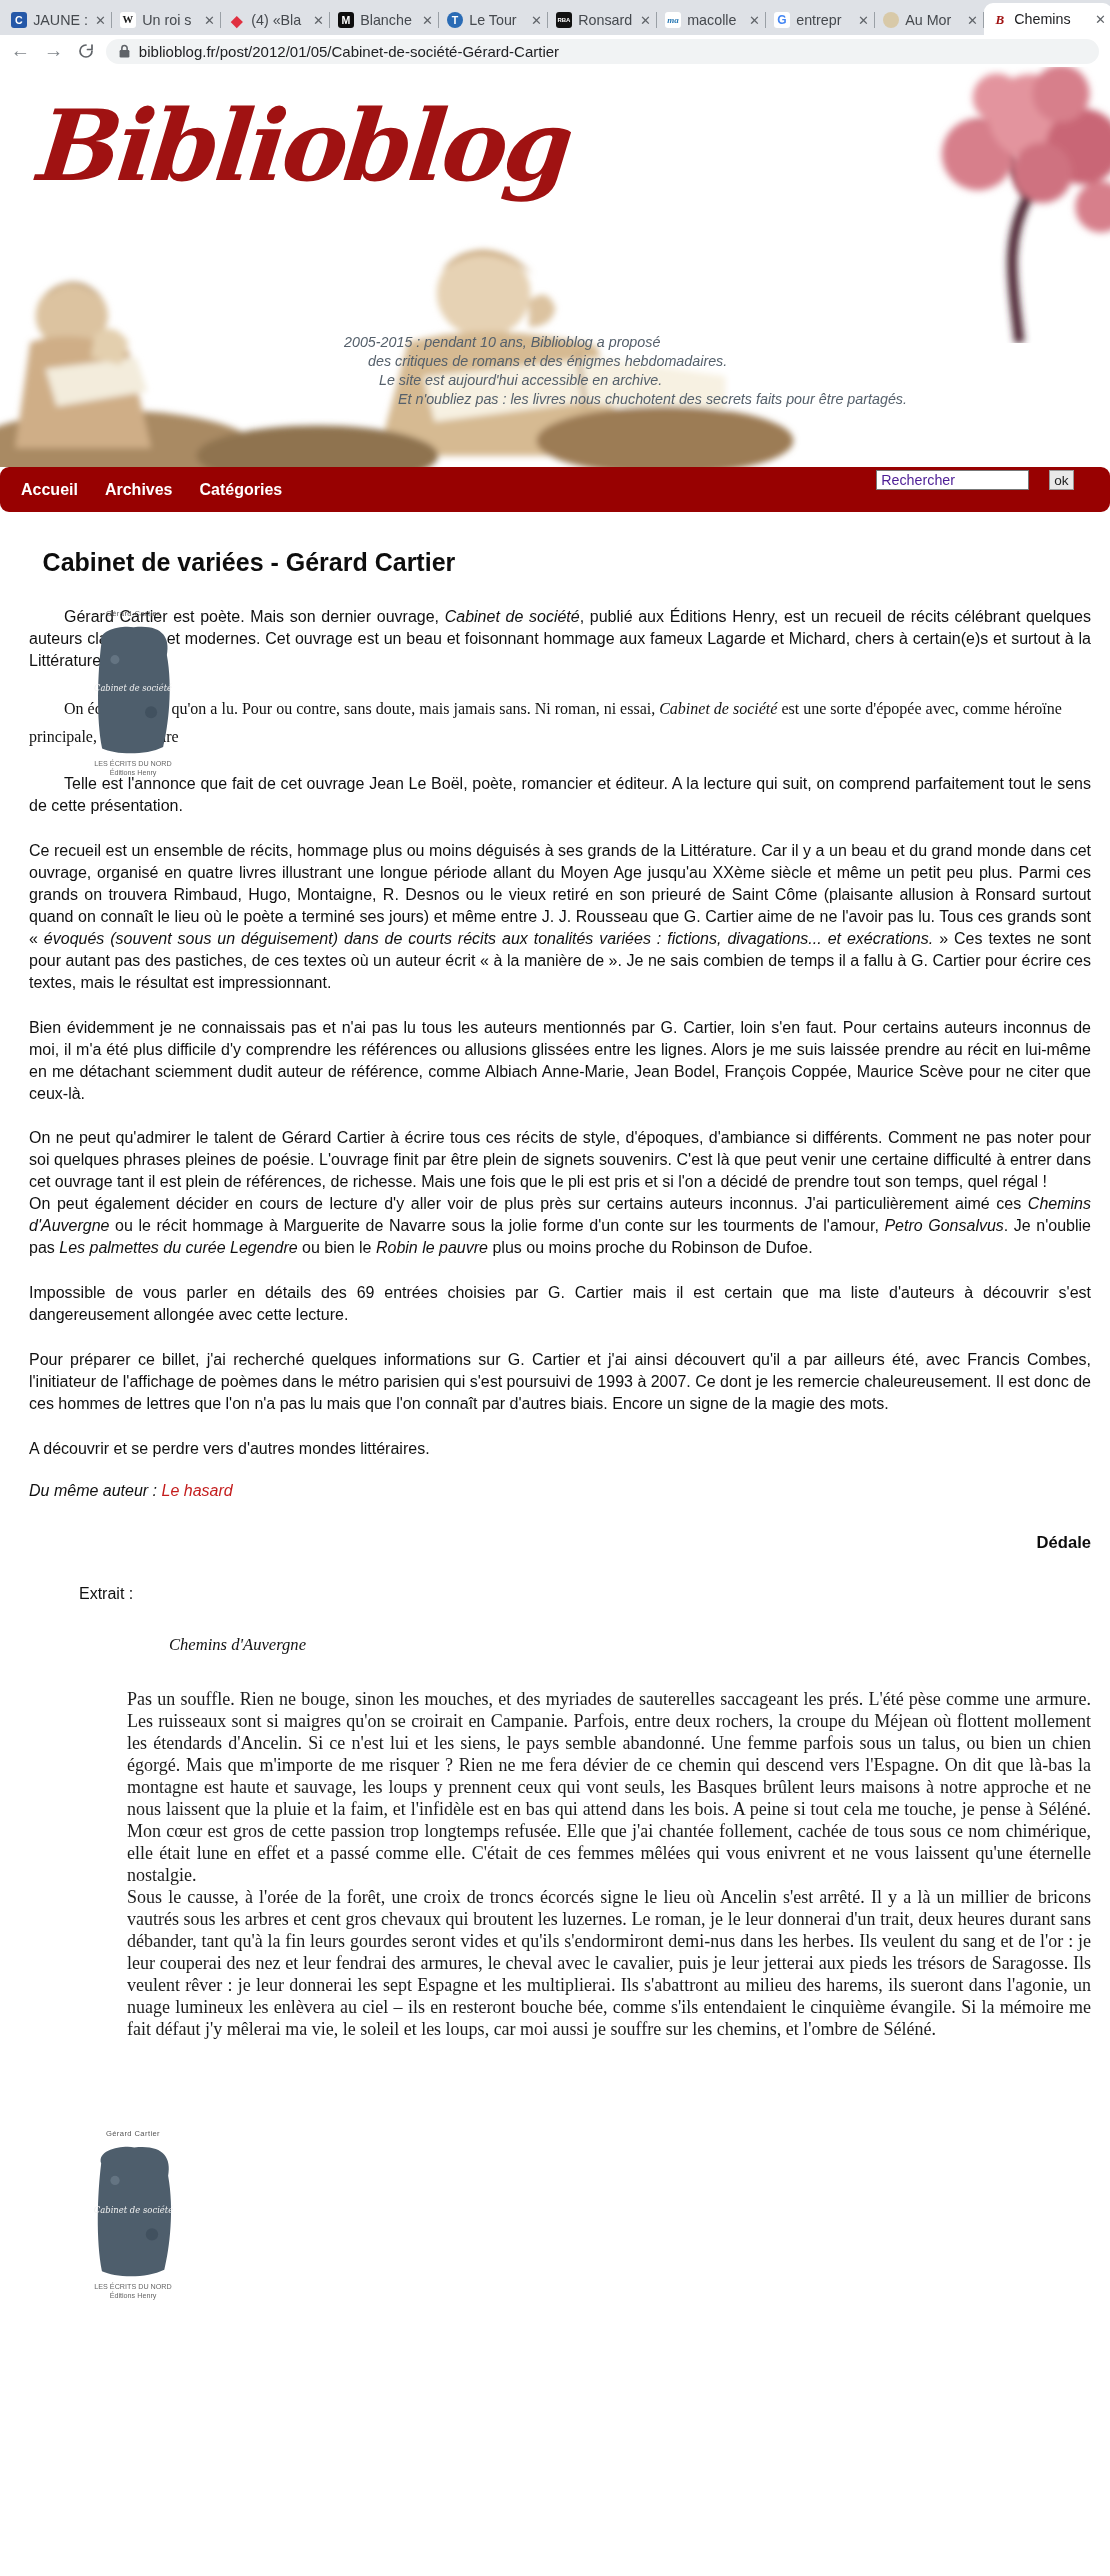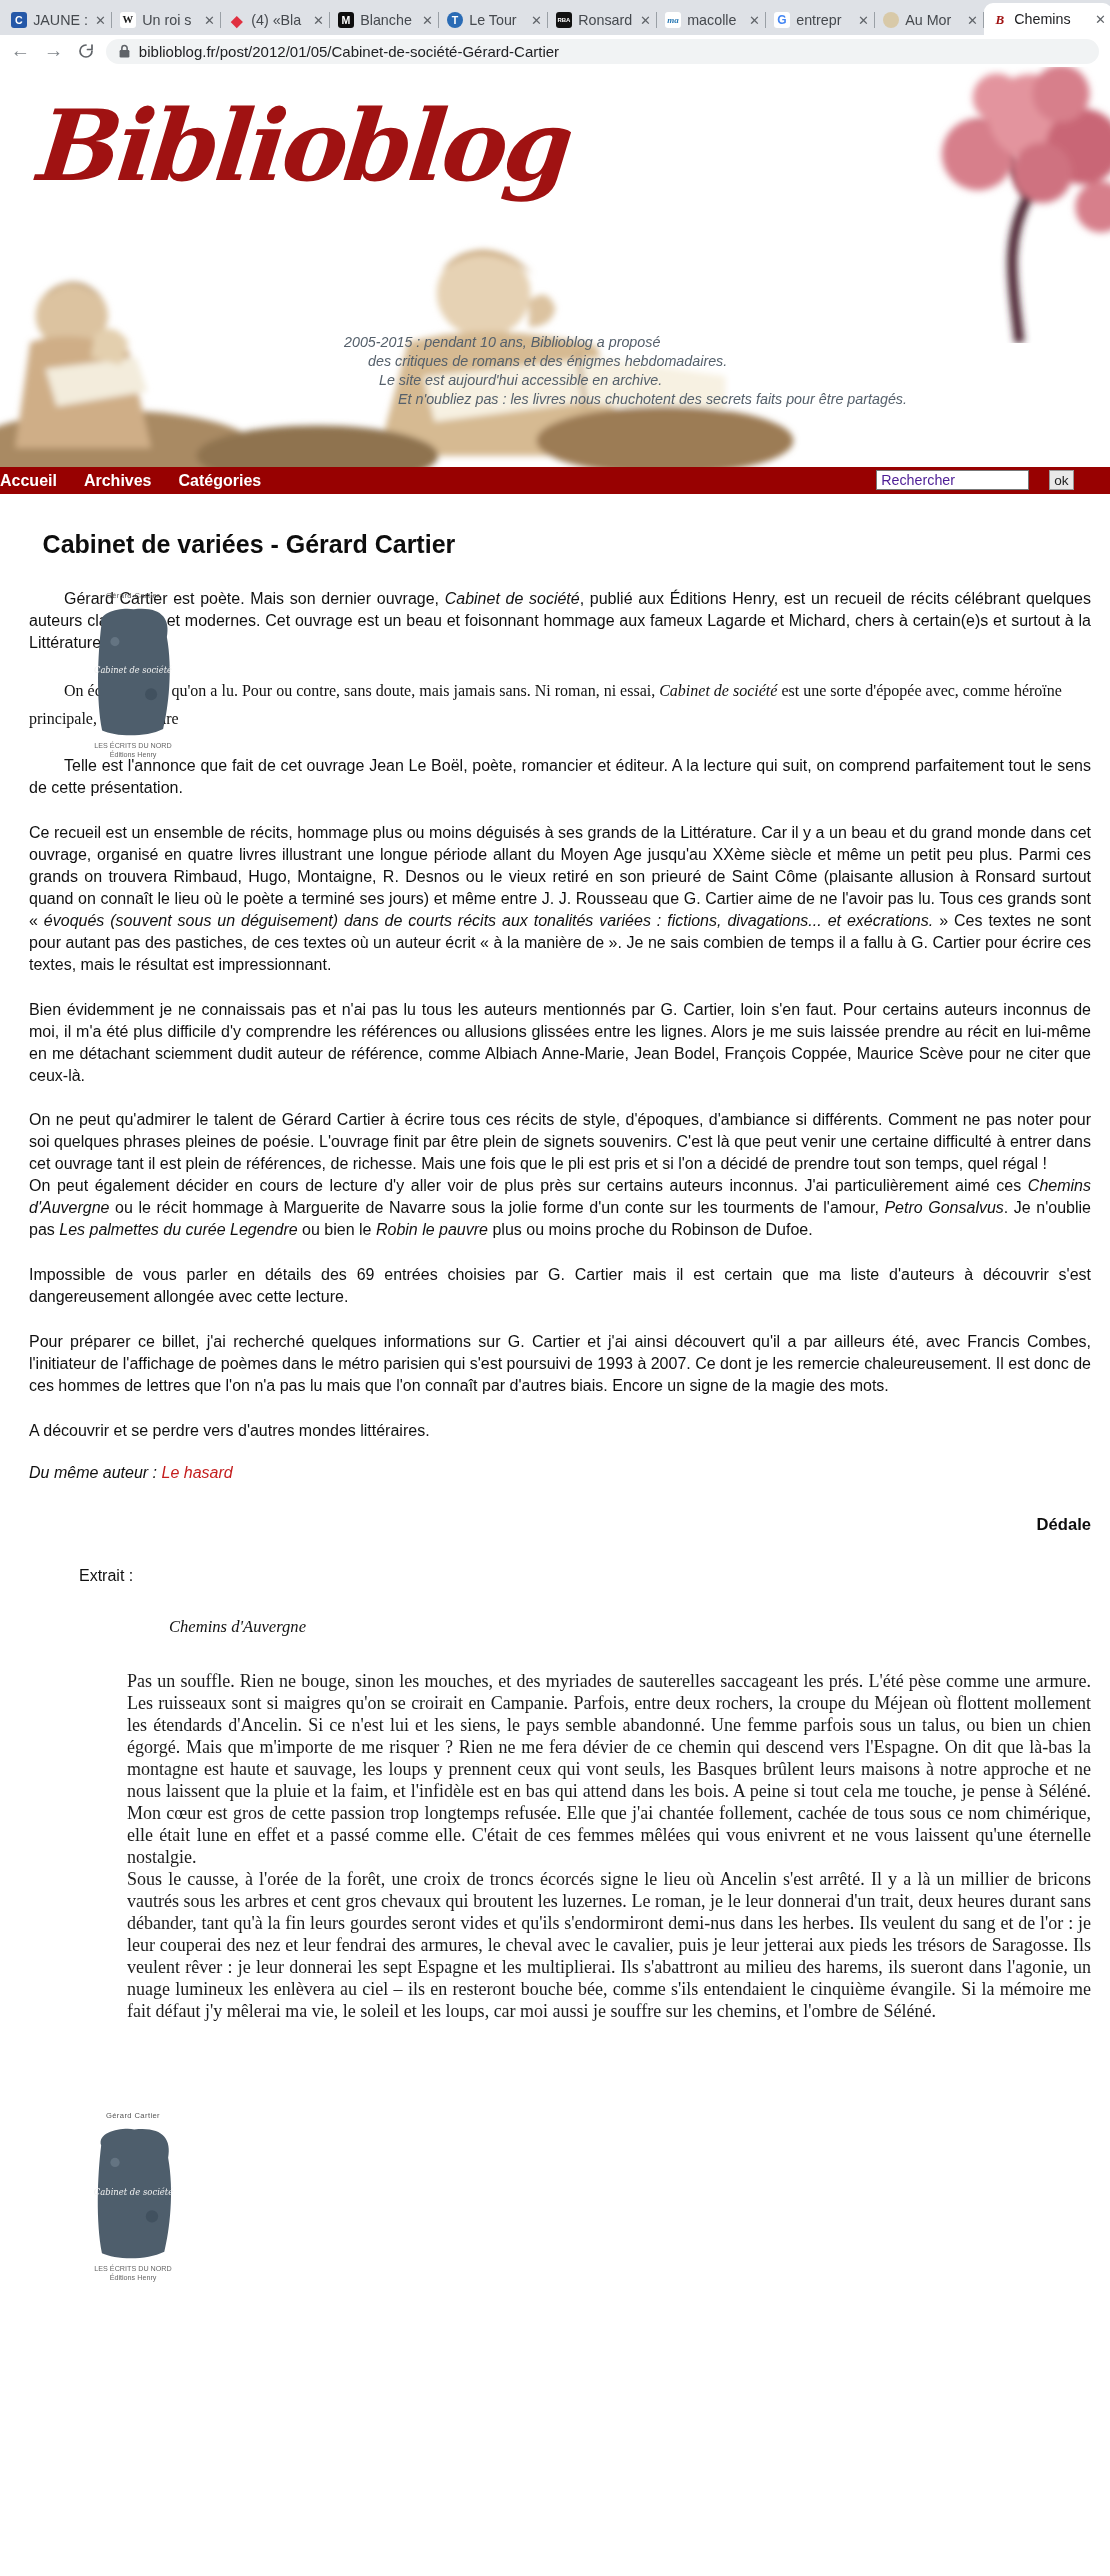--- a/index.html
+++ b/index.html
@@ -58,22 +58,22 @@
   .tagline {
     position:absolute; left:344px; top:266px;
     font-style:italic; font-size:14.3px; line-height:19px; color:#55606b;
   }
   .tagline .tl:nth-child(2){ margin-left:24px; }
   .tagline .tl:nth-child(3){ margin-left:35px; }
   .tagline .tl:nth-child(4){ margin-left:54px; }
 
   
   .navbar {
-    height:27px; background:var(--nav-red);
-    display:flex; align-items:center; position:relative;
+    height:45px; background:var(--nav-red);
+    display:flex; align-items:center; padding-left:21px; position:relative;border-radius:9px;
   }
   .nav-item {
     color:#fff; font-weight:bold; font-size:16px; margin-right:27px;
     text-decoration:none; cursor:pointer;
   }
   .search-box { position:absolute; right:36px; top:3px; display:flex; align-items:center; }
   .search-input {
     width:153px; height:20.4px; border:0.8px solid #777; font-size:14.3px;
     padding:0 4.5px; font-family:"Liberation Sans", sans-serif; background:#fff; color:#4c1d95;
   }

